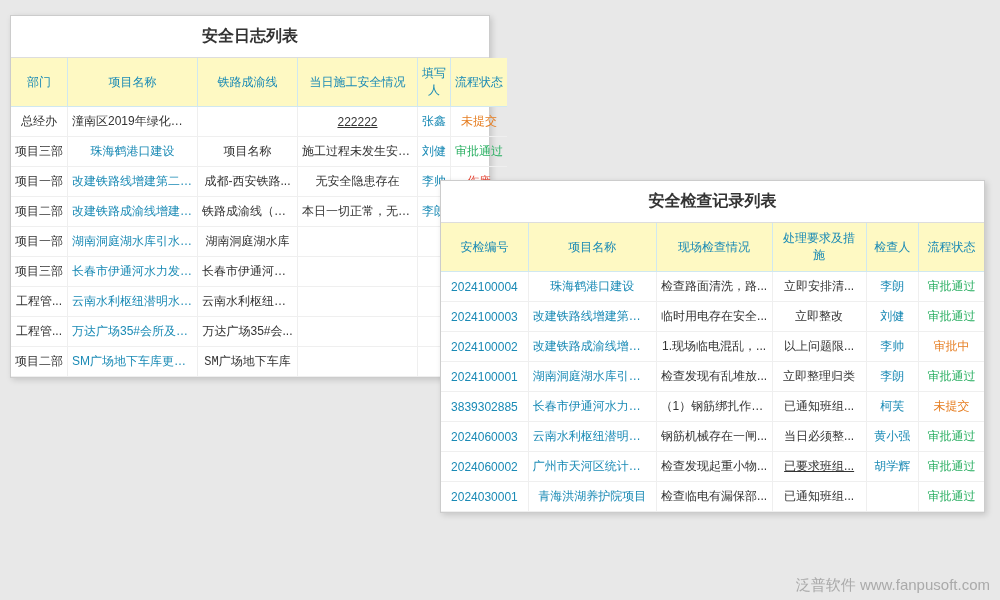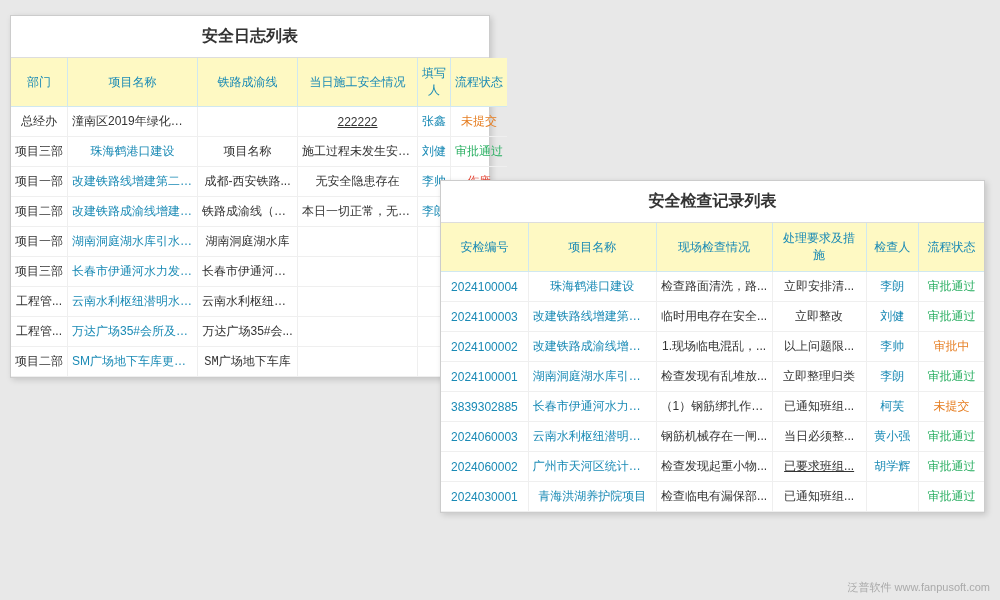--- a/index.html
+++ b/index.html
@@ -86,21 +86,21 @@
 
     .status-unsubmit { color: #e67e22; }
     .status-approved { color: #27ae60; }
     .status-void { color: #e74c3c; }
     .status-reviewing { color: #e67e22; }
 
     .watermark {
       position: fixed;
       bottom: 5px;
       right: 10px;
-      font-size: 11px;
+      font-size: 15px;
       color: #aaa;
       z-index: 999;
     }
   </style>
 </head>
 <body>
 
 <div class="panel left-panel">
   <div class="panel-title">安全日志列表</div>
   <table>

